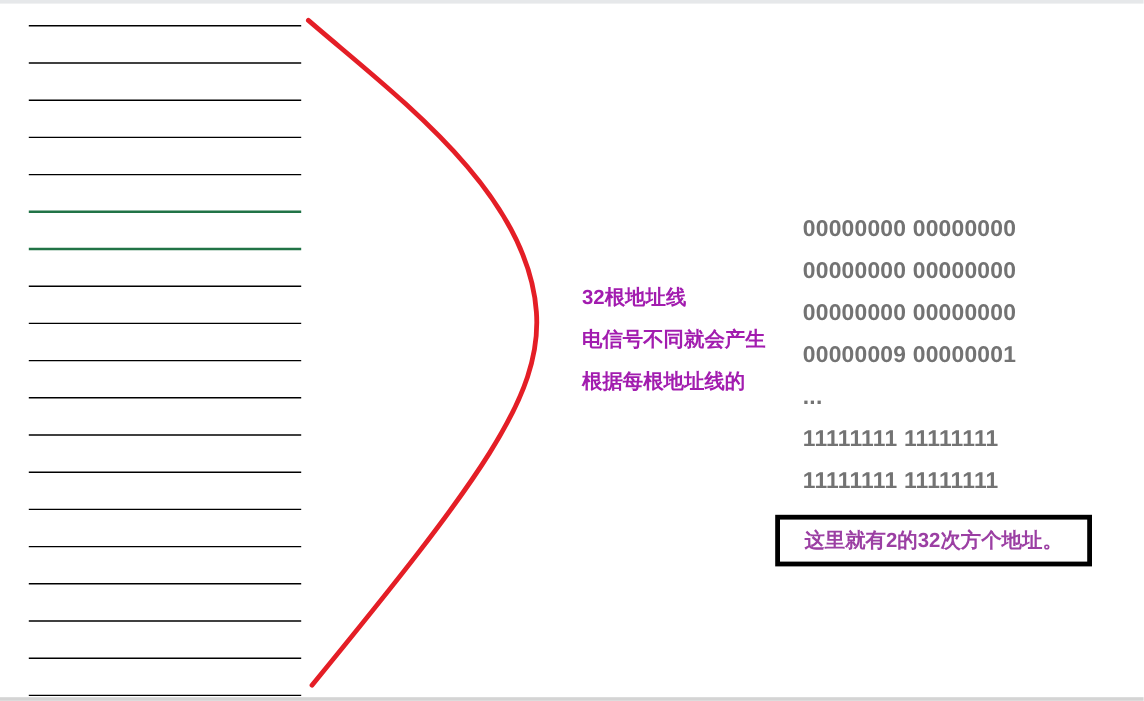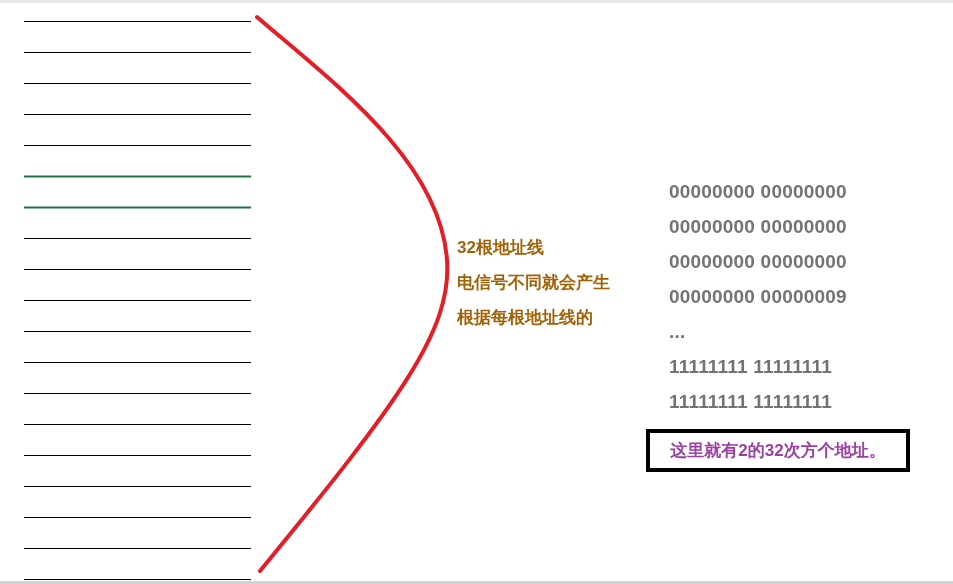--- a/index.html
+++ b/index.html
@@ -95,31 +95,31 @@
       <line x1="24" x2="251" y1="424.5" y2="424.5" stroke="#000000" stroke-width="1.2"></line>
       <line x1="24" x2="251" y1="455.5" y2="455.5" stroke="#000000" stroke-width="1.2"></line>
       <line x1="24" x2="251" y1="486.5" y2="486.5" stroke="#000000" stroke-width="1.2"></line>
       <line x1="24" x2="251" y1="517.5" y2="517.5" stroke="#000000" stroke-width="1.2"></line>
       <line x1="24" x2="251" y1="548.5" y2="548.5" stroke="#000000" stroke-width="1.2"></line>
       <line x1="24" x2="251" y1="579.5" y2="579.5" stroke="#000000" stroke-width="1.2"></line>
     </g>
   <path d="M 257 17 C 330 80, 440 160, 447 260 C 452 330, 400 400, 260 571" fill="none" stroke="#e41e26" stroke-width="4" stroke-linecap="round"></path>
 </svg>
 
-<div class="label-block" style="color: #a16207;">
+<div class="label-block" style="color: #a21caf; margin-left: 28px;">
   <span class="label-line">32根地址线</span>
   <span class="label-line">电信号不同就会产生</span>
   <span class="label-line">根据每根地址线的</span>
 </div>
 
 <div class="binary-block" style="color: #737373;">
   <span class="binary-line">00000000 00000000</span>
   <span class="binary-line">00000000 00000000</span>
   <span class="binary-line">00000000 00000000</span>
-  <span class="binary-line">00000000 00000009</span>
+  <span class="binary-line">00000009 00000001</span>
   <span class="binary-line">...</span>
   <span class="binary-line">11111111 11111111</span>
   <span class="binary-line">11111111 11111111</span>
 </div>
 
 <div class="result-box" style="color: rgb(155, 63, 163); border-color: rgb(0, 0, 0);">
   <span>这里就有2的32次方个地址。</span>
 </div>
 
 <div class="bottom-border"></div>

